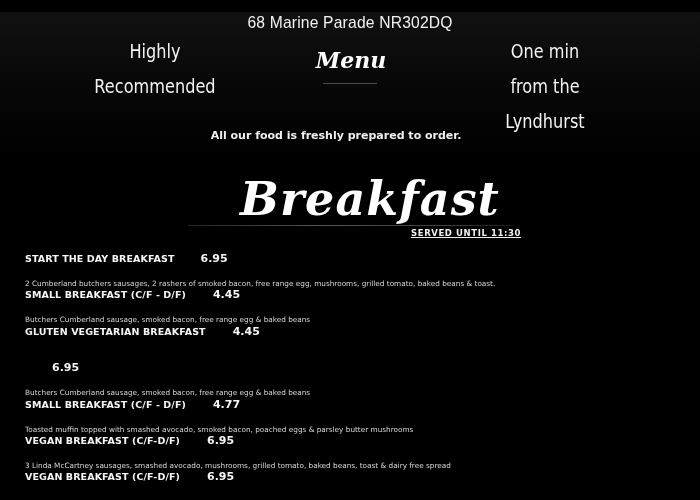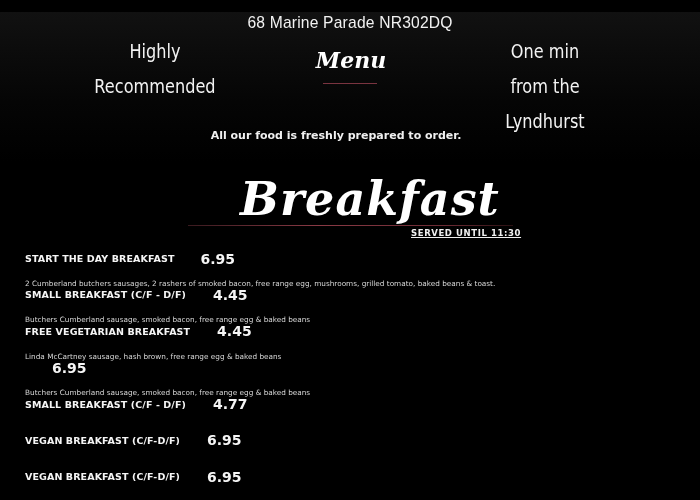--- a/index.html
+++ b/index.html
@@ -55,21 +55,21 @@
     color: #f0f0f0; letter-spacing: 0.6px; text-decoration: underline;
   }
   .items { position: absolute; left: 25px; top: 239px; width: 660px; }
   .item { height: 36.4px; }
   .item-head { display: flex; align-items: center; height: 15px; }
   .item-name {
     font-family: "DejaVu Sans", sans-serif; font-weight: bold; font-size: 9.5px;
     color: #f5f5f5; letter-spacing: 0.1px; white-space: nowrap;
   }
   .item-price {
-    font-family: "DejaVu Sans", sans-serif; font-weight: bold; font-size: 14px;
+    font-family: "DejaVu Sans", sans-serif; font-weight: bold; font-size: 11px;
     color: #f5f5f5; margin-left: 26px;
   }
   .item-desc {
     font-family: "DejaVu Sans", sans-serif; font-size: 7.3px; color: #d8d8d8;
     white-space: nowrap; margin-top: 13px;
   }
 </style>
 </head>
 <body>
 
@@ -105,42 +105,43 @@
     </div>
     <div class="item">
       <div class="item-head">
         <span class="item-name">SMALL BREAKFAST (C/F - D/F)</span>
         <span class="item-price" style="margin-left:27px">4.45</span>
       </div>
       <div class="item-desc">Butchers Cumberland sausage, smoked bacon, free range egg &amp; baked beans</div>
     </div>
     <div class="item">
       <div class="item-head">
-        <span class="item-name">FREE VEGETARIAN BREAKFAST</span>
+        <span class="item-name">GLUTEN VEGETARIAN BREAKFAST</span>
         <span class="item-price" style="margin-left:27px">4.45</span>
       </div>
-      <div class="item-desc">Linda McCartney sausage, hash brown, free range egg &amp; baked beans</div>
     </div>
     <div class="item">
       <div class="item-head">
         <span class="item-price" style="margin-left:27px">6.95</span>
       </div>
       <div class="item-desc">Butchers Cumberland sausage, smoked bacon, free range egg &amp; baked beans</div>
     </div>
     <div class="item">
       <div class="item-head">
         <span class="item-name">SMALL BREAKFAST (C/F - D/F)</span>
         <span class="item-price" style="margin-left:27px">4.77</span>
       </div>
+      <div class="item-desc">Toasted muffin topped with smashed avocado, smoked bacon, poached eggs &amp; parsley butter mushrooms</div>
     </div>
     <div class="item">
       <div class="item-head">
         <span class="item-name">VEGAN BREAKFAST (C/F-D/F)</span>
         <span class="item-price" style="margin-left:27px">6.95</span>
       </div>
+      <div class="item-desc">3 Linda McCartney sausages, smashed avocado, mushrooms, grilled tomato, baked beans, toast &amp; dairy free spread</div>
     </div>
     <div class="item">
       <div class="item-head">
         <span class="item-name">VEGAN BREAKFAST (C/F-D/F)</span>
         <span class="item-price" style="margin-left:27px">6.95</span>
       </div>
     </div>
     <div class="item">
       <div class="item-head">
         <span class="item-name">GLUTEN FREE BREAKFAST (D/F)</span>

